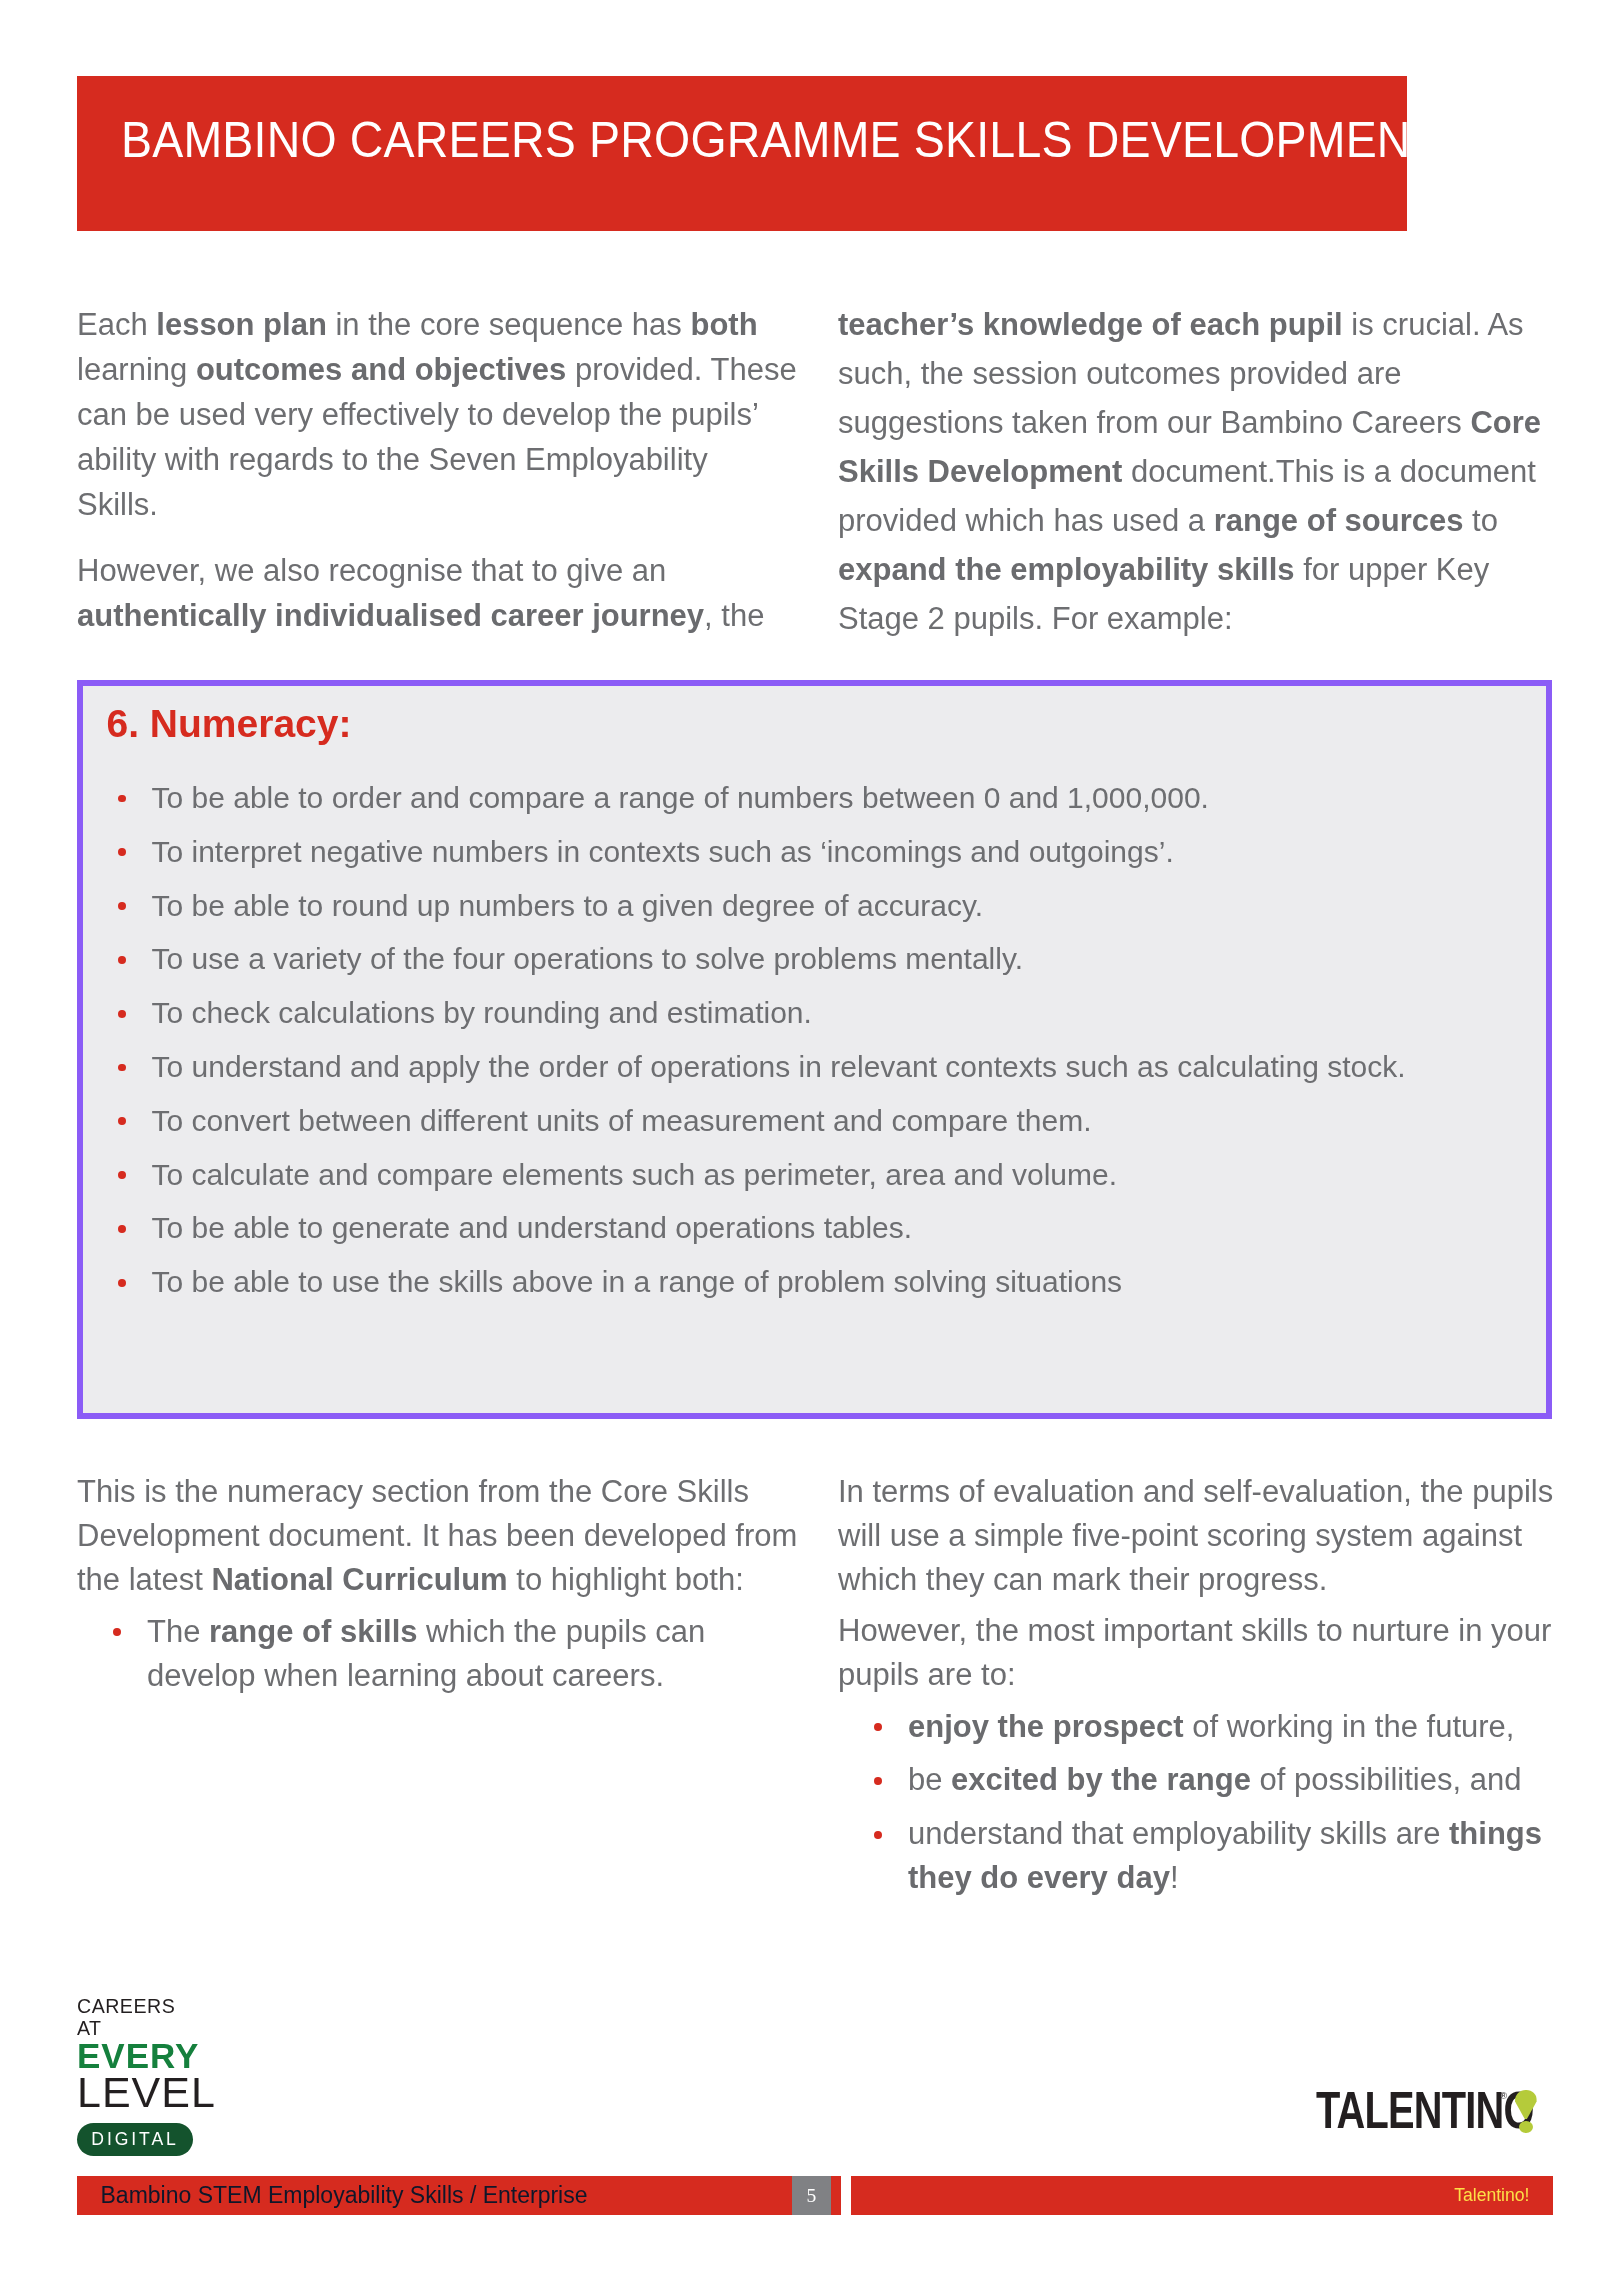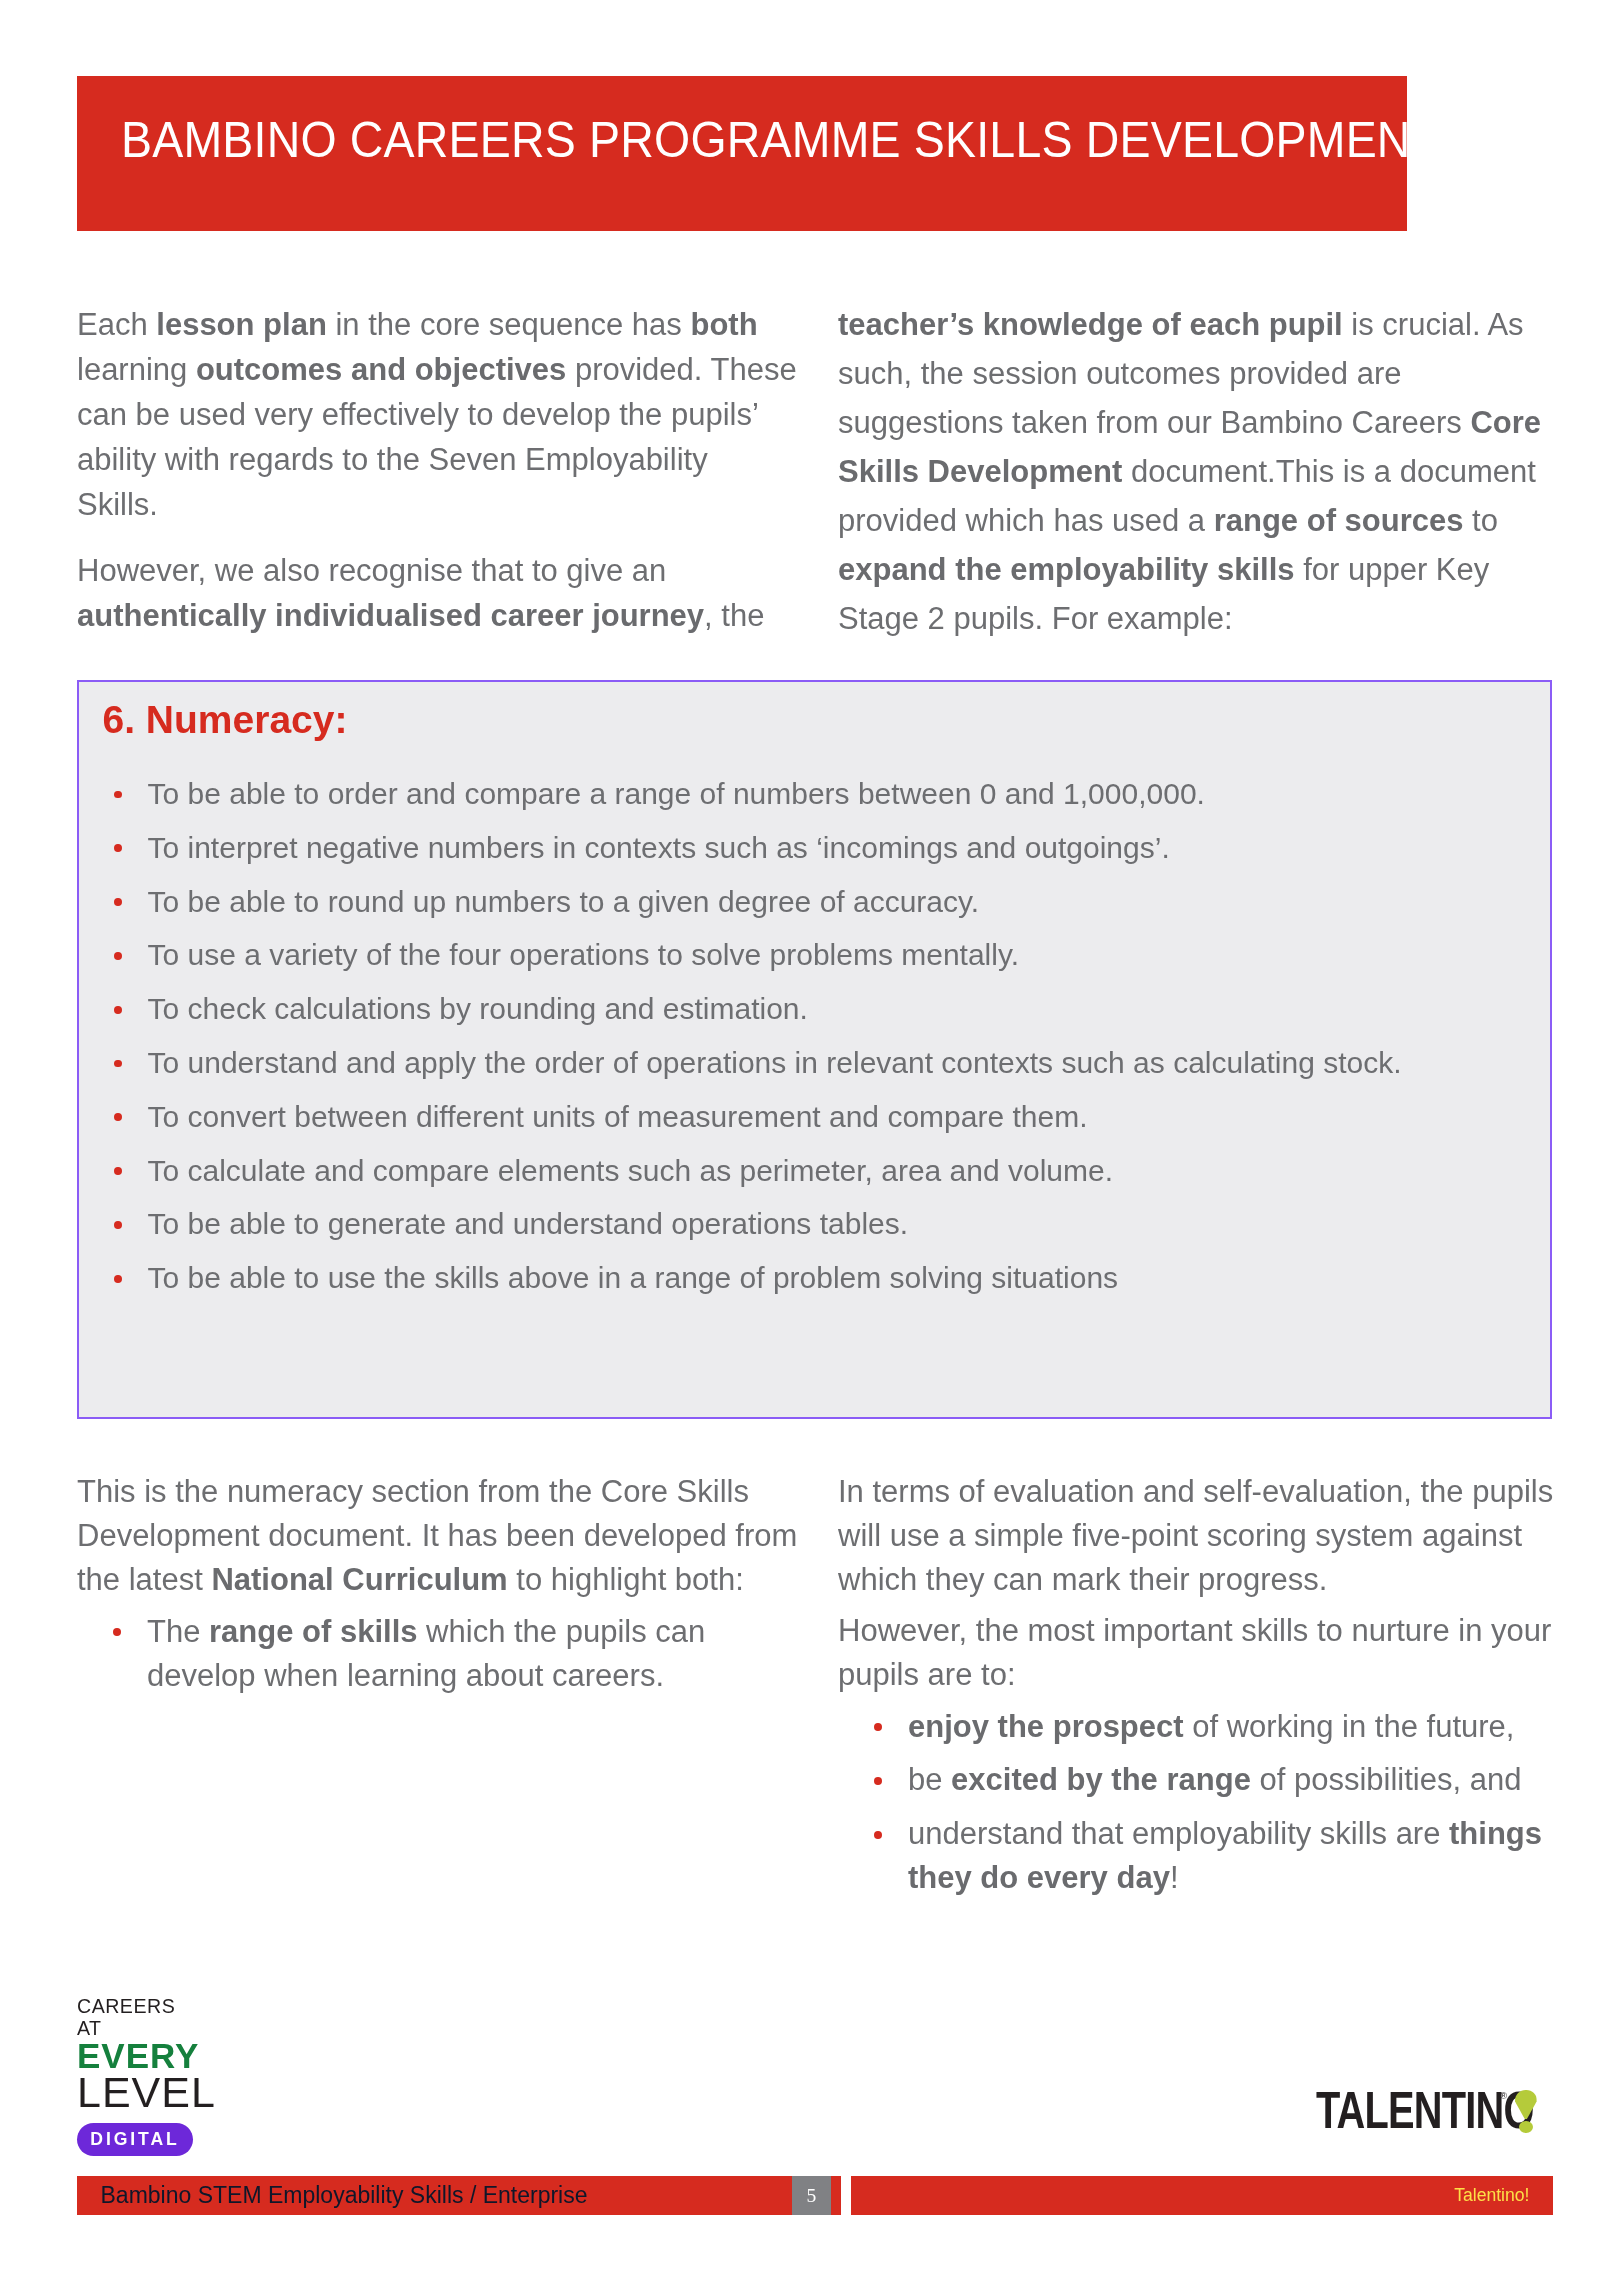--- a/index.html
+++ b/index.html
@@ -23,21 +23,21 @@
     }
     .col { position: absolute; font-size: 31px; }
     .col p { margin: 0; }
     .col b { font-weight: bold; color: #6a6b6e; }
     .intro-left { left: 77px; top: 302px; width: 720px; line-height: 45px; }
     .intro-left p + p { margin-top: 20.6px; }
     .intro-right { left: 838px; top: 300px; width: 720px; line-height: 49px; }
 
     .numeracy-box {
       position: absolute; left: 77px; top: 680px; width: 1475px; height: 739px;
-      background: #ececee; border: 2px solid #8b5cf6;
+      background: #ececee; border: 6px solid #8b5cf6;
     }
     .numeracy-heading {
       position: absolute; left: 23.5px; top: 15.7px;
       color: #d62b1f; font-size: 39px; font-weight: bold;
       font-family: "Liberation Sans", sans-serif;
     }
     .numeracy-list {
       position: absolute; left: 23.5px; top: 90px; width: 1441px; list-style: none;
       font-size: 30px; line-height: 44px;
     }
@@ -57,21 +57,21 @@
     .sub-list { list-style: none; margin-top: 7.8px; }
     .sub-list li { position: relative; padding-left: 70px; margin-bottom: 9.8px; }
     .sub-list .bullet { left: 36px; top: 18.6px; }
 
     .cael-logo { position: absolute; left: 77px; top: 1996px; width: 118px; }
     .cael-line1 { font-size: 19.6px; color: #231f20; letter-spacing: 0.5px; line-height: 21.6px; }
     .cael-line2 { font-size: 35px; color: #15803d; font-weight: bold; line-height: 33px; letter-spacing: 1px; }
     .cael-line3 { font-size: 43px; color: #231f20; line-height: 41px; letter-spacing: 1px; font-weight: normal; }
     .cael-pill {
       margin-top: 9.8px; width: 116px; height: 33px; border-radius: 16.7px;
-      background: #6d28d9; color: #ffffff; font-size: 17.6px; font-weight: bold;
+      background: #14532d; color: #ffffff; font-size: 17.6px; font-weight: normal;
       letter-spacing: 2.9px; text-align: center; line-height: 33px;
     }
 
     .talentino-logo {
       position: absolute; left: 1316px; top: 2086px; height: 49px;
       display: flex; align-items: flex-start;
     }
     .talentino-word {
       font-size: 51px; font-weight: bold; color: #231f20; line-height: 49px;
       letter-spacing: -1px; transform: scaleX(0.78); transform-origin: left top;

